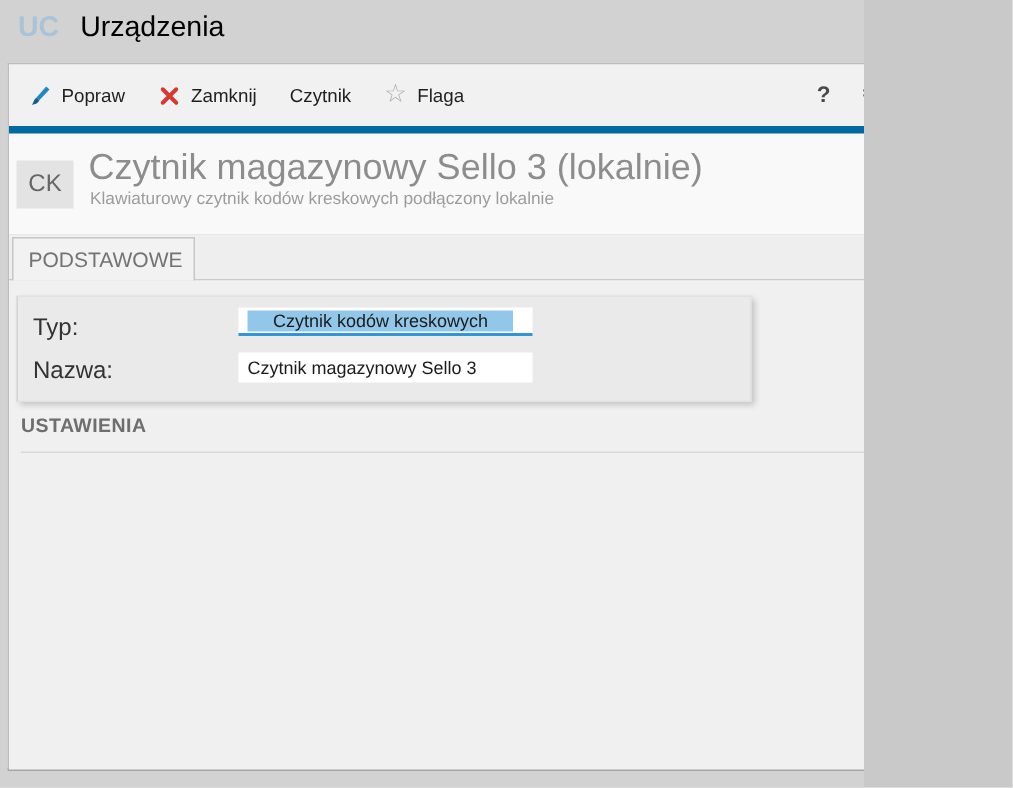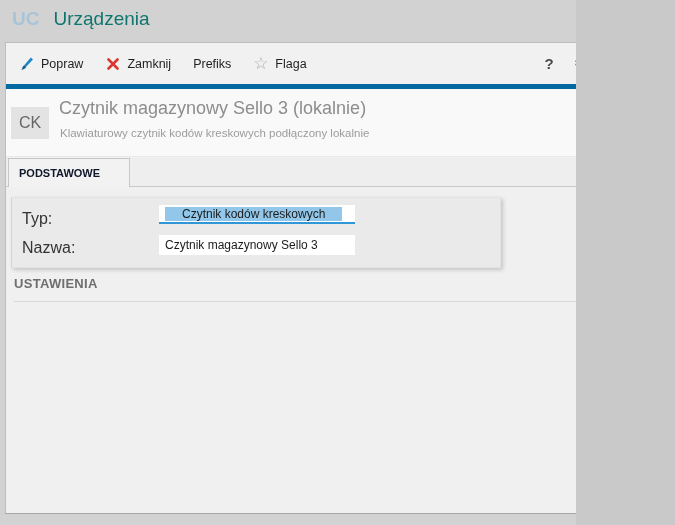--- a/index.html
+++ b/index.html
@@ -4,21 +4,21 @@
 <style>
   * { margin:0; padding:0; box-sizing:border-box; }
   body { background:#c9c9c9; font-family:"Liberation Sans", sans-serif; }
   .screen { position:relative; width:576px; height:525px; background:#d2d2d2; overflow:hidden;
             font-family:"Liberation Sans", sans-serif; }
 
   
   .titlebar { position:absolute; left:0; top:0; width:675px; height:42px; background:#d2d2d2; }
   .apptab { position:absolute; left:12px; top:8px; display:flex; gap:14px; align-items:baseline; cursor:default; }
   .apptab .initials { font-size:19px; font-weight:700; color:#a7c4d8; }
-  .apptab .title    { font-size:19px; font-weight:400; color:#0f766e; }
+  .apptab .title    { font-size:19px; font-weight:400; color:#000000; }
 
   
   .window { position:absolute; left:5px; top:42px; width:668px; height:472px;
             background:#f1f1f1; border:1px solid #bdbdbd; border-bottom:2px solid #a6a6a6; }
 
   
   .toolbar { position:absolute; left:0; top:0; width:100%; height:41px; background:#f1f1f1;
              display:flex; align-items:center; padding-left:13px; }
   .toolbtn { display:flex; align-items:center; gap:7px; margin-right:22px; cursor:pointer;
              font-size:12.5px; color:#1f1f1f;text-align:center; }
@@ -29,37 +29,37 @@
   .winctrls > div { cursor:pointer; display:flex; align-items:center; justify-content:center; }
   .help-glyph { font-size:15px; color:#4a4a4a; font-weight:600; }
   .gear-glyph { font-family:"DejaVu Sans", sans-serif; font-size:17px; color:#4a4a4a; line-height:1; }
   .max-box { width:13px; height:13px; border:2px solid #4f4f4f; }
 
   
   .header { position:absolute; left:0; top:41px; width:632px; height:73px; background:#f9f9f9;
             border-top:5px solid #0369a1; border-bottom:1px solid #e8e8e8; }
   .avatar { position:absolute; left:5px; top:18px; width:38px; height:32px; background:#e3e3e3;
             color:#666; font-size:16px; display:flex; align-items:center; justify-content:center; }
-  .rec-title { position:absolute; left:53px; top:9px; font-size:18px; color:#8d8d8d; white-space:nowrap; }
+  .rec-title { position:absolute; left:53px; top:9px; font-size:24px; color:#8d8d8d; white-space:nowrap; }
   .rec-sub   { position:absolute; left:54px; top:38px; font-size:11.5px; color:#9c9c9c; white-space:nowrap; }
 
   
   .rail { position:absolute; right:0; top:41px; width:34px; height:429px; background:#ededed;
           border-left:1px solid #d8d8d8; }
   .notes-wrap { position:absolute; left:5px; top:9px; width:26px; height:24px; cursor:pointer; }
   .notes-badge { position:absolute; right:-4px; top:-6px; width:14px; height:14px; background:#fff;
                  border:1px solid #cfcfcf; font-size:10px; font-weight:700; color:#2b2b2b;
                  display:flex; align-items:center; justify-content:center; }
 
   
   .tabstrip { position:absolute; left:0; top:115px; width:632px; height:29px; background:#eeeeee;
               border-bottom:1px solid #c9c9c9; }
   .tab { position:absolute; left:2px; top:0; width:122px; height:29px; background:#f2f2f2;
          border:1px solid #c6c6c6; border-bottom:none; display:flex; align-items:center;
-         padding-left:10px; font-size:11px; font-weight:700; color:#0f172a; cursor:pointer; z-index:2; }
+         padding-left:10px; font-size:14px; font-weight:400; color:#737373; cursor:pointer; z-index:2; }
 
   
   .content { position:absolute; left:0; top:144px; width:632px; height:326px; background:#f0f0f0; }
 
   .panel { position:absolute; left:5px; width:490px; background:#eaeaea;
            border:1px solid #e2e2e2; border-left:1px solid #d4d4d4;
            box-shadow:2px 2px 4px rgba(0,0,0,0.18); }
   .panel-basic { top:10px; height:71px; }
   .panel-biz   { top:127px; height:141px; }
 
@@ -112,21 +112,21 @@
       </div>
       <div class="toolbtn">
         <span class="ic">
           <svg width="12" height="12" viewBox="0 0 12 12">
             <path d="M1.5,1.5 L10.5,10.5 M10.5,1.5 L1.5,10.5" stroke="#d9382e" stroke-width="2.6" stroke-linecap="round"></path>
           </svg>
         </span>
         <span>Zamknij</span>
       </div>
       <div class="toolbtn">
-        <span>Prefiks</span>
+        <span>Czytnik</span>
       </div>
       <div class="toolbtn">
         <span class="ic star-glyph">☆</span>
         <span>Flaga</span>
       </div>
 
       <div class="winctrls">
         <div class="help-glyph">?</div>
         <div class="gear-glyph">⚙</div>
         <div>

